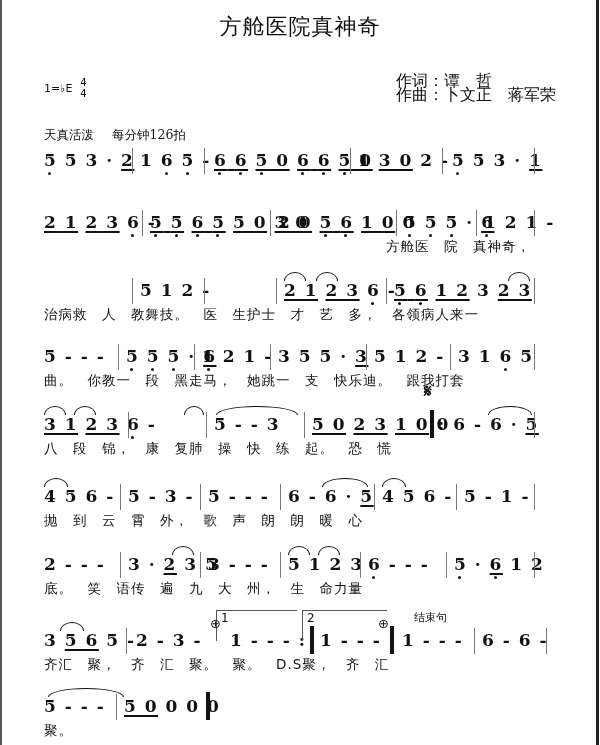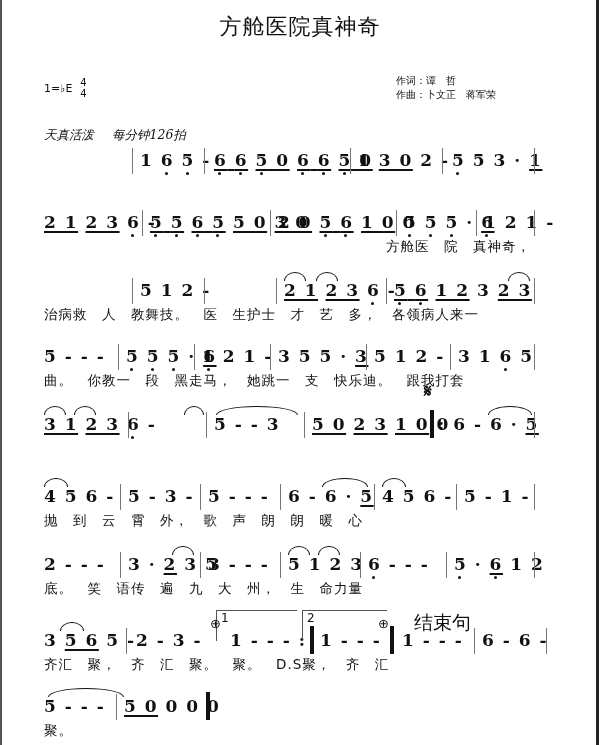--- a/index.html
+++ b/index.html
@@ -7,42 +7,42 @@
          font-family: "DejaVu Serif", serif; color: #111; }
   .frame-left { position: absolute; left: 0; top: 0; width: 2px; height: 745px; background: #555; }
   .frame-right { position: absolute; left: 596px; top: 0; width: 3px; height: 745px; background: #222; }
   .title { position: absolute; top: 12px; left: 0; width: 600px; text-align: center;
            font-family: "DejaVu Sans", sans-serif; font-size: 22px; letter-spacing: 1px; }
   .key { position: absolute; left: 44px; top: 78px; font-family: "DejaVu Sans", sans-serif;
          font-size: 11px; display: flex; align-items: center; gap: 6px; }
   .frac { display: inline-flex; flex-direction: column; align-items: center; font-size: 10px; line-height: 10px; margin-left: 2px; }
   .frac span:first-child { border-bottom: 0.5px solid transparent; }
   .credits { position: absolute; left: 396px; top: 74px; font-family: "DejaVu Sans", sans-serif;
-             font-size: 10px; line-height: 14px; }
+             font-size: 16px; line-height: 14px; }
   .tempo { position: absolute; left: 44px; top: 127px; font-family: "DejaVu Serif", serif; font-size: 12.5px; }
-  .tempo span { margin-right: 14px; font-style: italic; }
+  .tempo span { margin-right: 14px; }
 
   .row { position: absolute; left: 44px; width: 520px; height: 40px; }
   .notes { position: absolute; top: 2px; left: 0; white-space: nowrap;
            font-family: "DejaVu Serif", serif; font-weight: bold; font-size: 17px; letter-spacing: 1.5px; }
   .lyr { position: absolute; top: 28px; left: 0; white-space: nowrap;
          font-family: "DejaVu Sans", sans-serif; font-size: 13.5px; letter-spacing: 1px; }
   .bl { position: absolute; top: 0; width: 1px; height: 26px; background: #777; }
   .bl-thick { position: absolute; top: -2px; width: 4px; height: 28px; background: #111; }
   .u { text-decoration: underline; text-underline-offset: 3px; text-decoration-thickness: 1.5px; }
   .dot { position: relative; }
   .dot::after { content: ""; position: absolute; left: 50%; bottom: -5px; width: 3px; height: 3px;
                 margin-left: -2.5px; border-radius: 50%; background: #111; }
   .tie { position: absolute; height: 8px; border: 1.5px solid #111; border-bottom: none;
          border-radius: 50% 50% 0 0 / 100% 100% 0 0; }
   .segno { position: absolute; font-size: 18px; font-family: "DejaVu Serif", serif; font-weight: bold; }
   .volta { position: absolute; border-left: 1px solid #555; border-top: 1px solid #555; height: 30px;
            font-family: "DejaVu Sans", sans-serif; font-size: 12px; padding-left: 4px; }
   .coda { position: absolute; font-size: 13px; font-family: "DejaVu Sans", sans-serif; }
-  .note-small { position: absolute; font-family: "DejaVu Sans", sans-serif; font-size: 19px; }
+  .note-small { position: absolute; font-family: "DejaVu Sans", sans-serif; font-size: 11px; }
 </style>
 </head>
 <body>
 
 <div class="frame-left"></div>
 <div class="frame-right"></div>
 
 <div class="title">方舱医院真神奇</div>
 
 <div class="key">
@@ -57,20 +57,23 @@
   <div>作词：谭　哲</div>
   <div>作曲：卜文正　蒋军荣</div>
 </div>
 
 <div class="tempo">
   <span>天真活泼</span>
   <span>每分钟126拍</span>
 </div>
 
 <div class="row" style="top:148px">
+  <div class="notes">
+    <span class="dot">5</span> 5 3 · <span class="u">2</span>
+  </div>
   <div class="bl" style="left:88px"></div>
   <div class="notes" style="left:96px">1 <span class="dot">6</span> <span class="dot">5</span> -</div>
   <div class="bl" style="left:160px"></div>
   <div class="notes" style="left:170px"><span class="u"><span class="dot">6</span> <span class="dot">6</span></span> <span class="u"><span class="dot">5</span> 0</span> <span class="u"><span class="dot">6</span> <span class="dot">6</span></span> <span class="u"><span class="dot">5</span> 0</span></div>
   <div class="bl" style="left:306px"></div>
   <div class="notes" style="left:314px">1 <span class="u">3 0</span> 2 -</div>
   <div class="bl" style="left:398px"></div>
   <div class="notes" style="left:408px"><span class="dot">5</span> 5 3 · <span class="u">1</span></div>
   <div class="bl" style="left:490px"></div>
 </div>
@@ -129,20 +132,21 @@
   <div class="tie" style="left:140px; top:-6px; width:18px"></div>
   <div class="bl" style="left:162px"></div>
   <div class="tie" style="left:172px; top:-6px; width:80px"></div>
   <div class="notes" style="left:170px">5 - - 3</div>
   <div class="bl" style="left:260px"></div>
   <div class="notes" style="left:268px"><span class="u">5 0</span> <span class="u">2 3</span> <span class="u">1 0</span> 0</div>
   <div class="bl-thick" style="left:386px"></div>
   <div class="notes" style="left:394px">: 6 - 6 · <span class="u">5</span></div>
   <div class="tie" style="left:444px; top:-6px; width:42px"></div>
   <div class="bl" style="left:490px"></div>
+  <div class="lyr" style="left:0">八　段　锦，　康　复肺　操　快　练　起。　恐　慌</div>
 </div>
 
 <div class="row" style="top:484px">
   <div class="tie" style="left:0; top:-6px; width:22px"></div>
   <div class="notes">4 5 6 -</div>
   <div class="bl" style="left:76px"></div>
   <div class="notes" style="left:84px">5 - 3 -</div>
   <div class="bl" style="left:156px"></div>
   <div class="notes" style="left:164px">5 - - -</div>
   <div class="bl" style="left:236px"></div>

